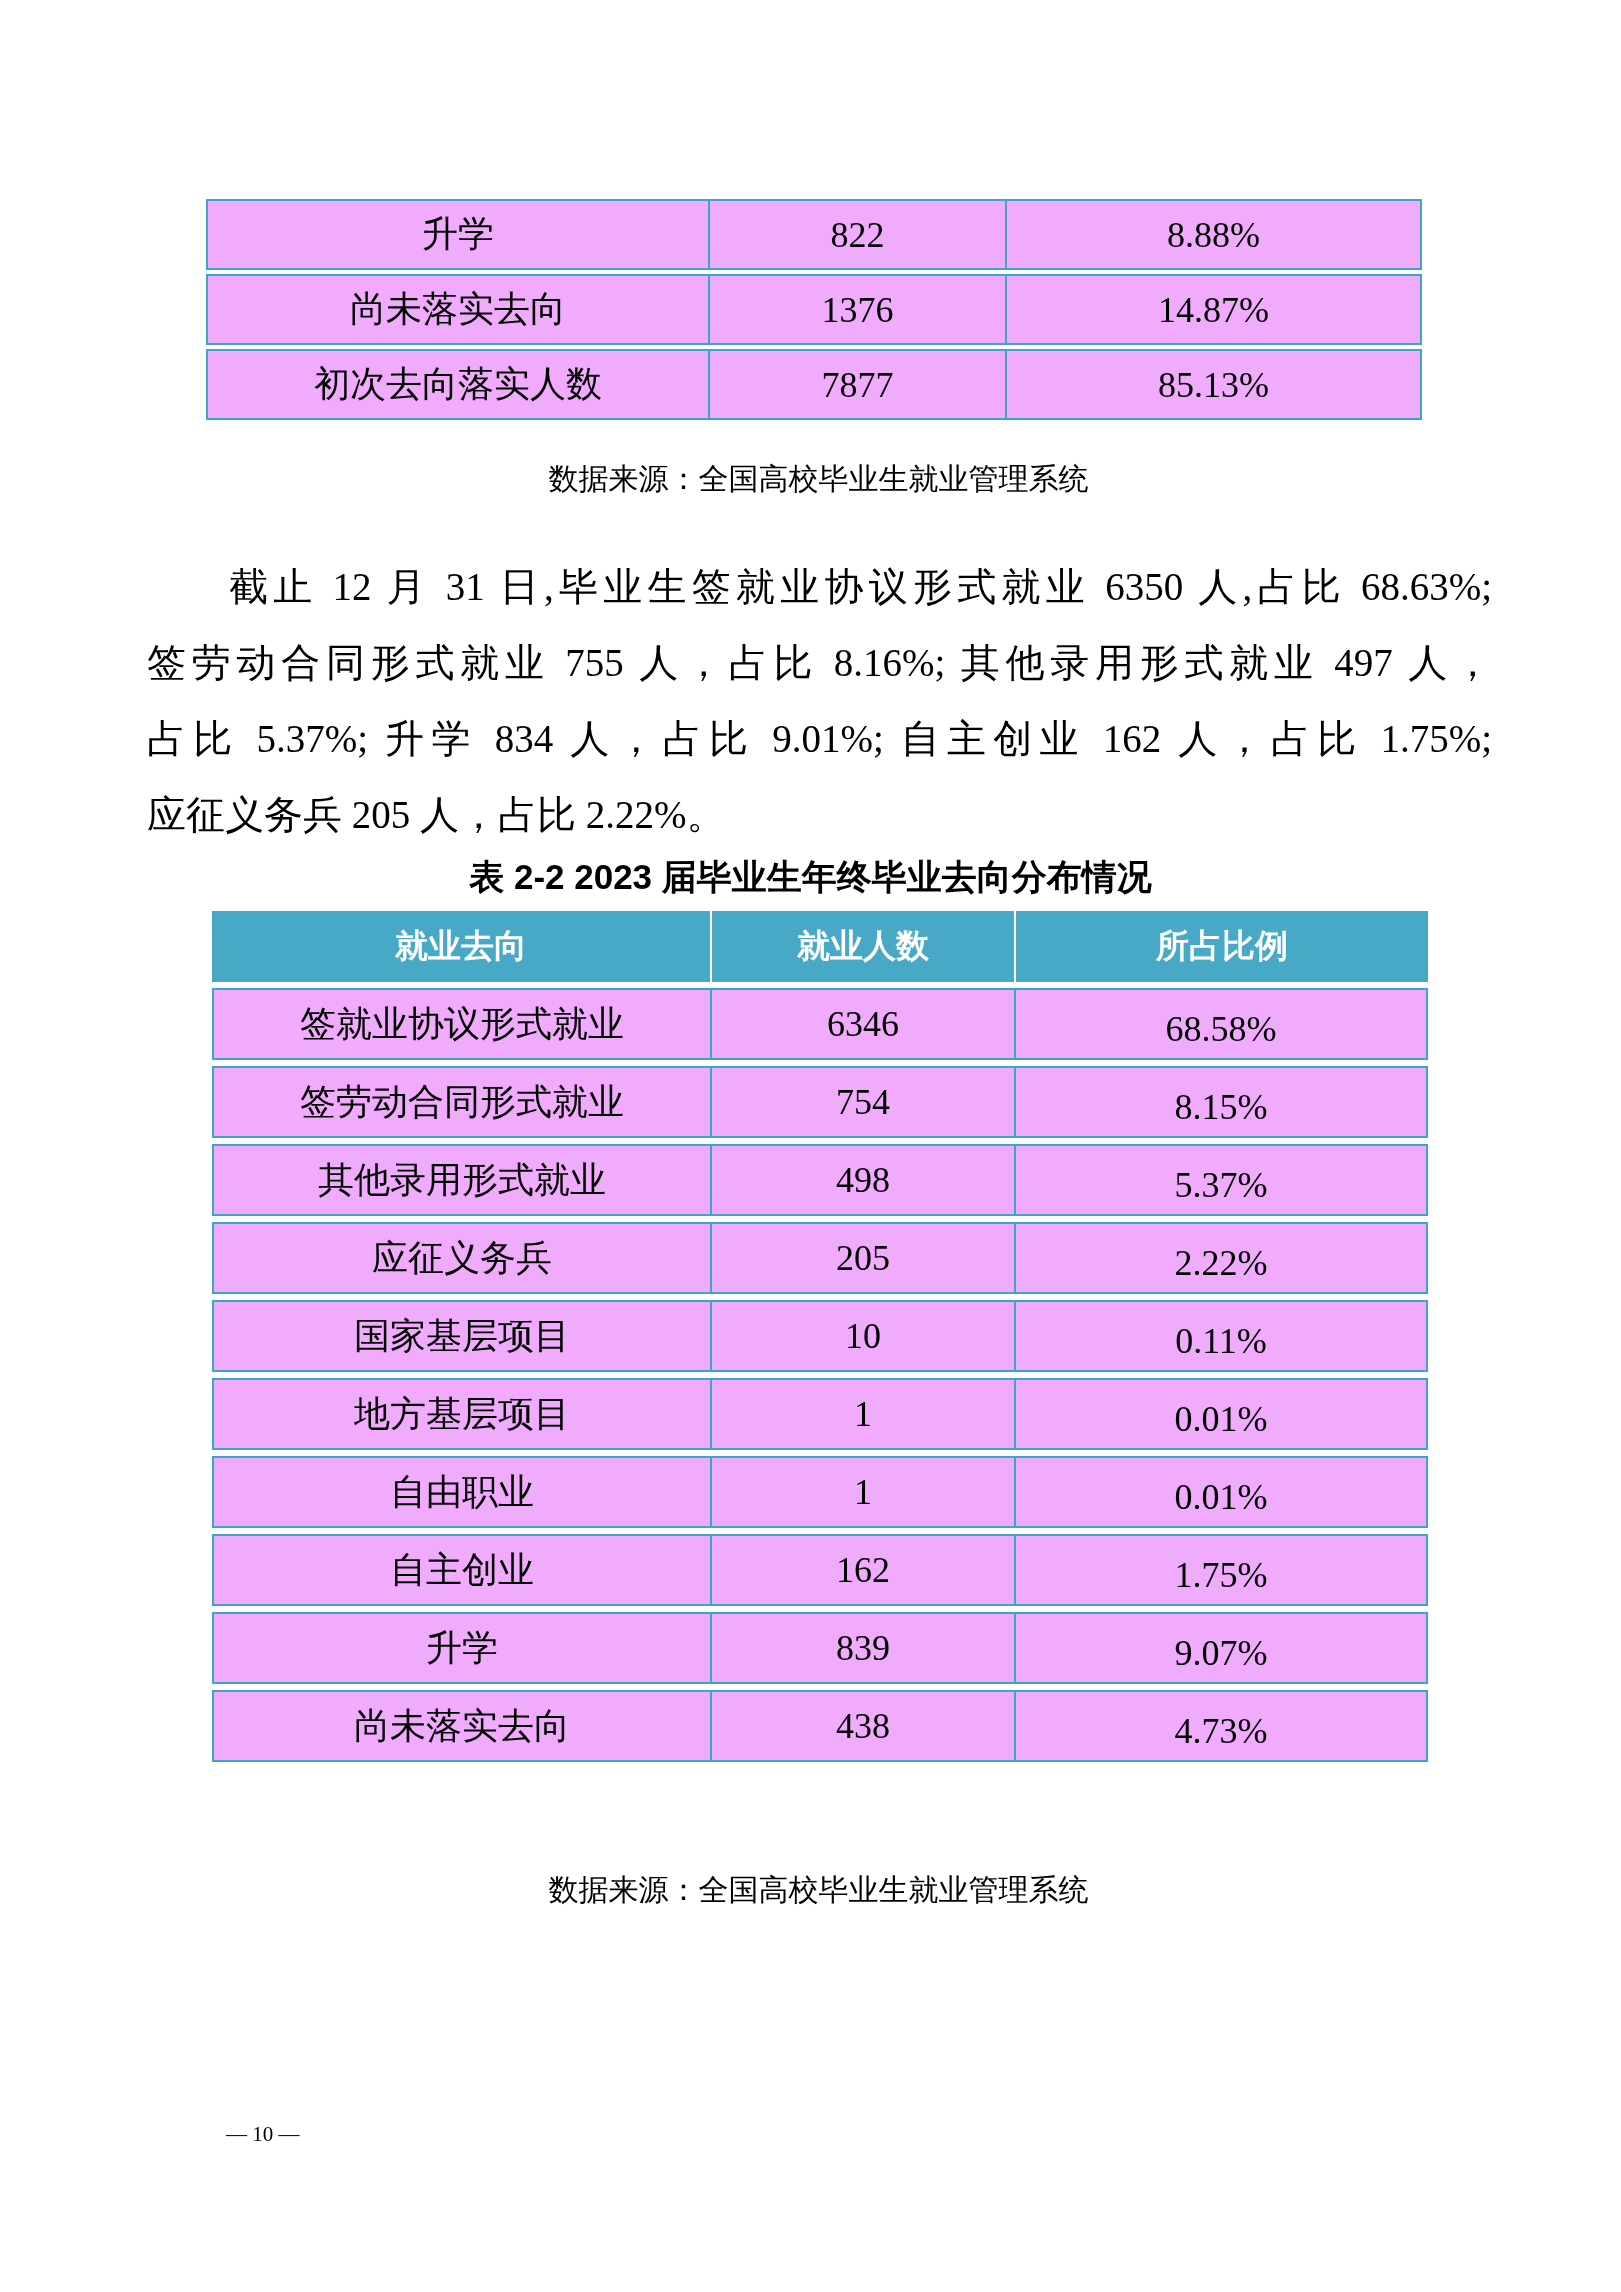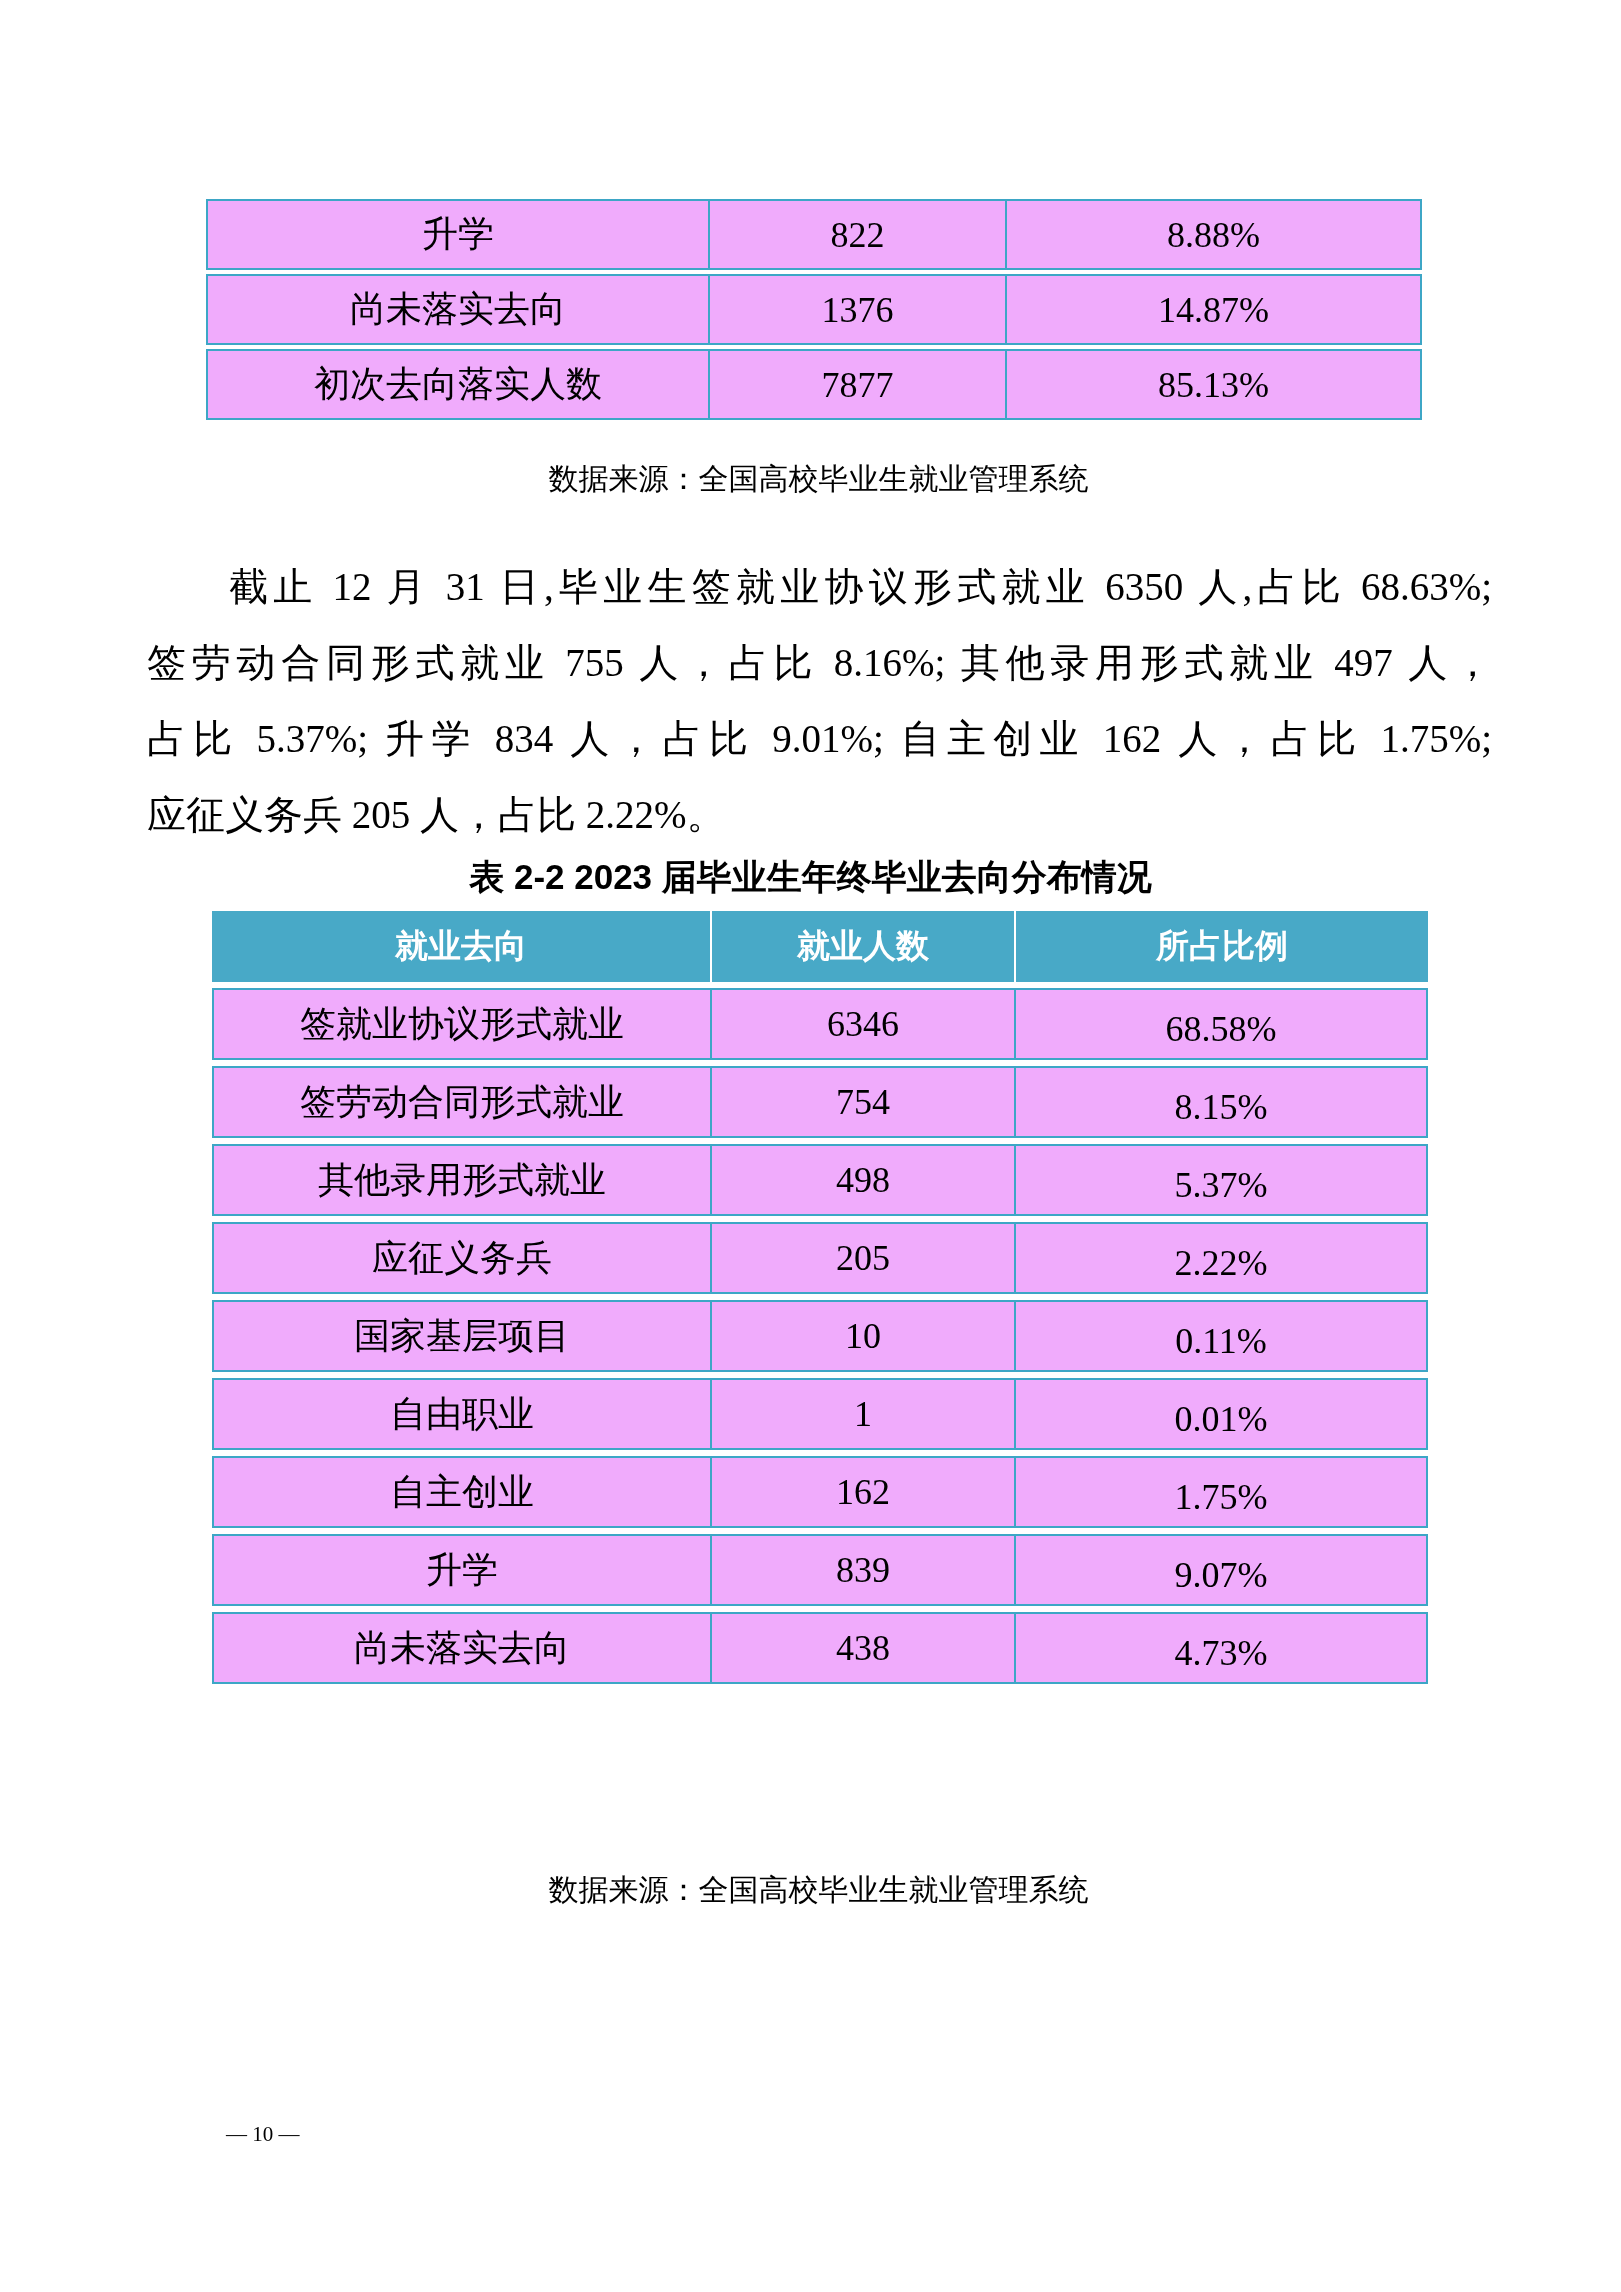--- a/index.html
+++ b/index.html
@@ -147,20 +147,25 @@
       <tr>
         <td>应征义务兵</td>
         <td>205</td>
         <td class="pct">2.22%</td>
       </tr>
       <tr class="shaded">
         <td>国家基层项目</td>
         <td>10</td>
         <td class="pct">0.11%</td>
       </tr>
+      <tr class="shaded">
+        <td>地方基层项目</td>
+        <td>1</td>
+        <td class="pct">0.01%</td>
+      </tr>
       <tr>
         <td>自由职业</td>
         <td>1</td>
         <td class="pct">0.01%</td>
       </tr>
       <tr class="shaded">
         <td>自主创业</td>
         <td>162</td>
         <td class="pct">1.75%</td>
       </tr>

